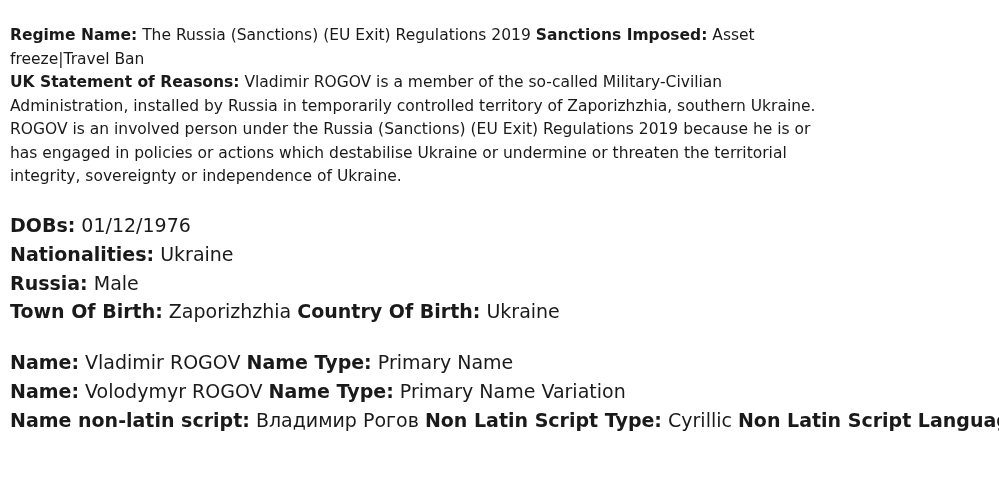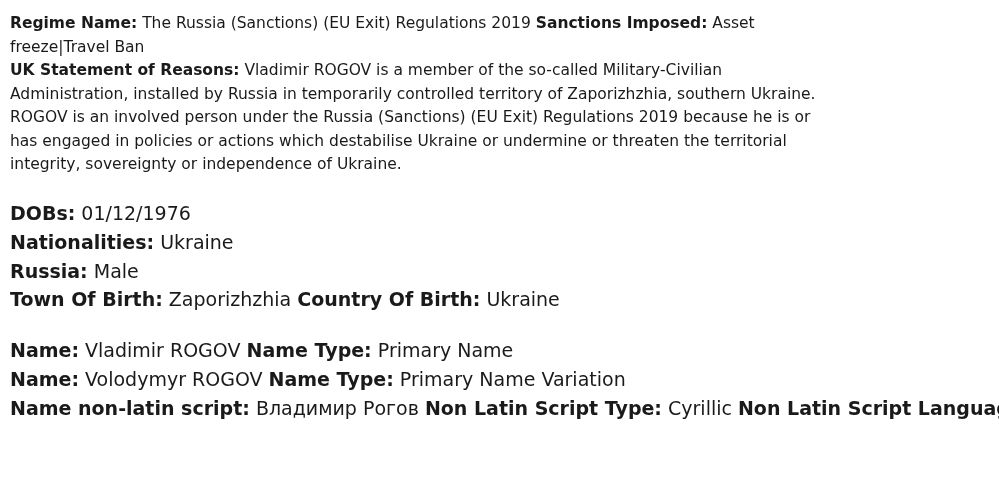--- a/index.html
+++ b/index.html
@@ -8,21 +8,21 @@
     background: #ffffff;
   }
   body {
     width: 999px;
     height: 492px;
     font-family: "DejaVu Sans", "Liberation Sans", sans-serif;
     color: #1a1a1a;
     overflow: hidden;
   }
   .sheet {
-    padding: 12px 10px 0 10px;
+    padding: 24px 10px 0 10px;
     box-sizing: border-box;
     width: 839px;
   }
   .para {
     font-size: 15.5px;
     line-height: 1.52;
     margin: 0;
     text-align: left;
   }
   .block {

